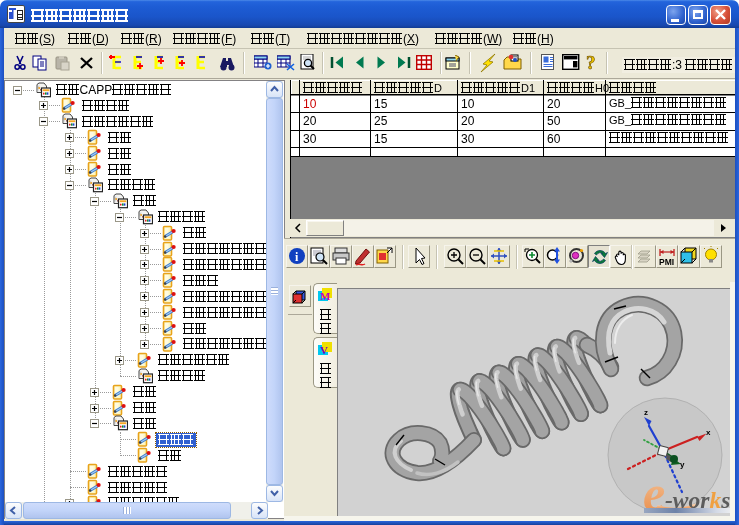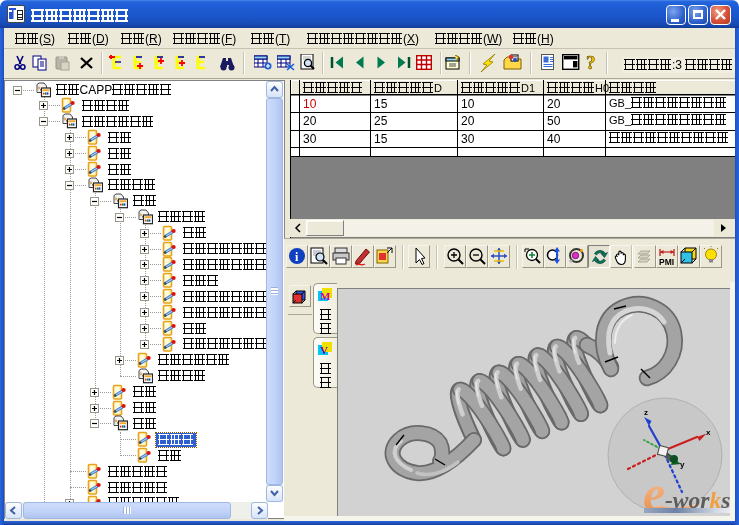--- a/index.html
+++ b/index.html
@@ -610,21 +610,21 @@
       <span class="abs" style="left:256px;top:17px;font-size:12px;color:#000">20</span>
       <span class="abs" style="left:318px;top:17px;font-size:11px;white-space:nowrap"><span style="font-family:Liberation Sans;letter-spacing:0">GB_</span><i class="z"></i><i class="z"></i><i class="z"></i><i class="z"></i><i class="z"></i><i class="z"></i><i class="z"></i><i class="z"></i></span>
       <span class="abs" style="left:12px;top:34.4px;font-size:12px;color:#000">20</span>
       <span class="abs" style="left:83px;top:34.4px;font-size:12px;color:#000">25</span>
       <span class="abs" style="left:170px;top:34.4px;font-size:12px;color:#000">20</span>
       <span class="abs" style="left:256px;top:34.4px;font-size:12px;color:#000">50</span>
       <span class="abs" style="left:318px;top:34.4px;font-size:11px;white-space:nowrap"><span style="font-family:Liberation Sans;letter-spacing:0">GB_</span><i class="z"></i><i class="z"></i><i class="z"></i><i class="z"></i><i class="z"></i><i class="z"></i><i class="z"></i><i class="z"></i></span>
       <span class="abs" style="left:12px;top:51.8px;font-size:12px;color:#000">30</span>
       <span class="abs" style="left:83px;top:51.8px;font-size:12px;color:#000">15</span>
       <span class="abs" style="left:170px;top:51.8px;font-size:12px;color:#000">30</span>
-      <span class="abs" style="left:256px;top:51.8px;font-size:12px;color:#000">40</span>
+      <span class="abs" style="left:256px;top:51.8px;font-size:12px;color:#000">60</span>
       <span class="abs" style="left:318px;top:51.8px;font-size:11px;white-space:nowrap"><span style="font-family:Liberation Sans;letter-spacing:0"></span><i class="z"></i><i class="z"></i><i class="z"></i><i class="z"></i><i class="z"></i><i class="z"></i><i class="z"></i><i class="z"></i><i class="z"></i><i class="z"></i></span>
       <div class="abs" style="left:0;top:32px;width:445px;height:1px;background:#000"></div>
       <div class="abs" style="left:0;top:49.8px;width:445px;height:1px;background:#000"></div>
       <div class="abs" style="left:0;top:67.2px;width:445px;height:1px;background:#000"></div>
       <div class="abs" style="left:0;top:76px;width:445px;height:1px;background:#000"></div>
       <div class="abs" style="left:8px;top:0;width:1px;height:77px;background:#000"></div>
       <div class="abs" style="left:79px;top:0;width:1px;height:77px;background:#000"></div>
       <div class="abs" style="left:166px;top:0;width:1px;height:77px;background:#000"></div>
       <div class="abs" style="left:252px;top:0;width:1px;height:77px;background:#000"></div>
       <div class="abs" style="left:314px;top:0;width:1px;height:77px;background:#000"></div>

